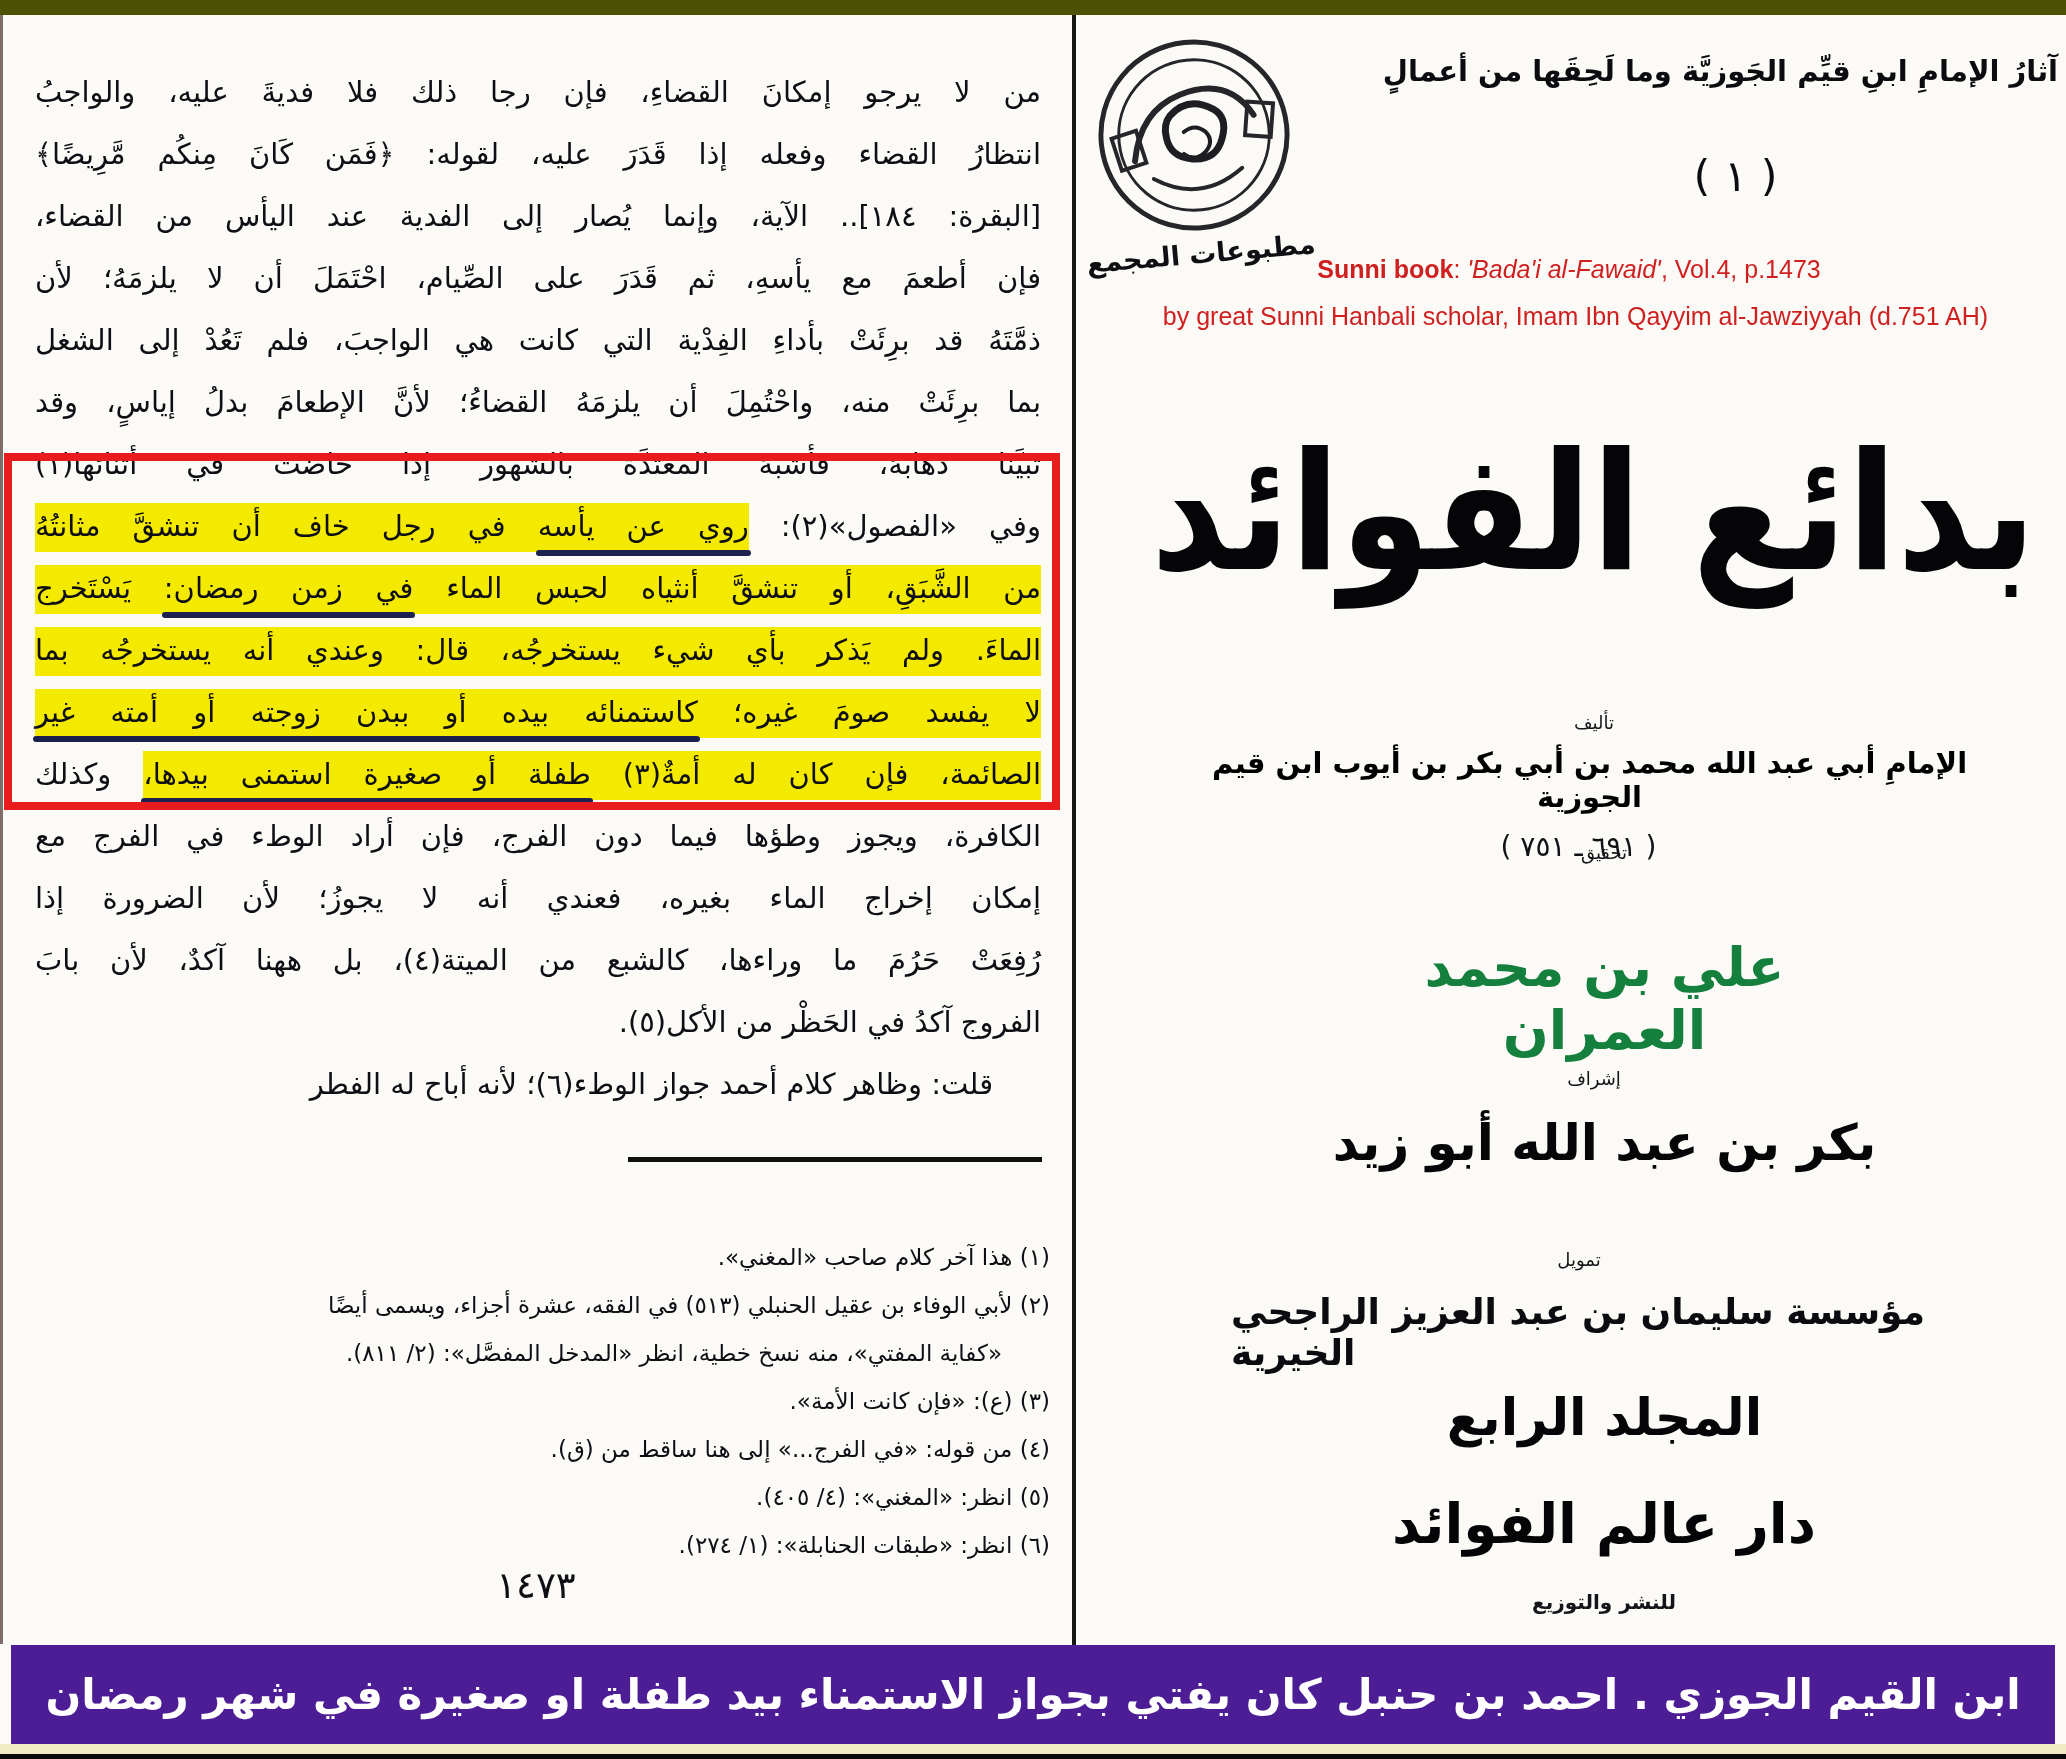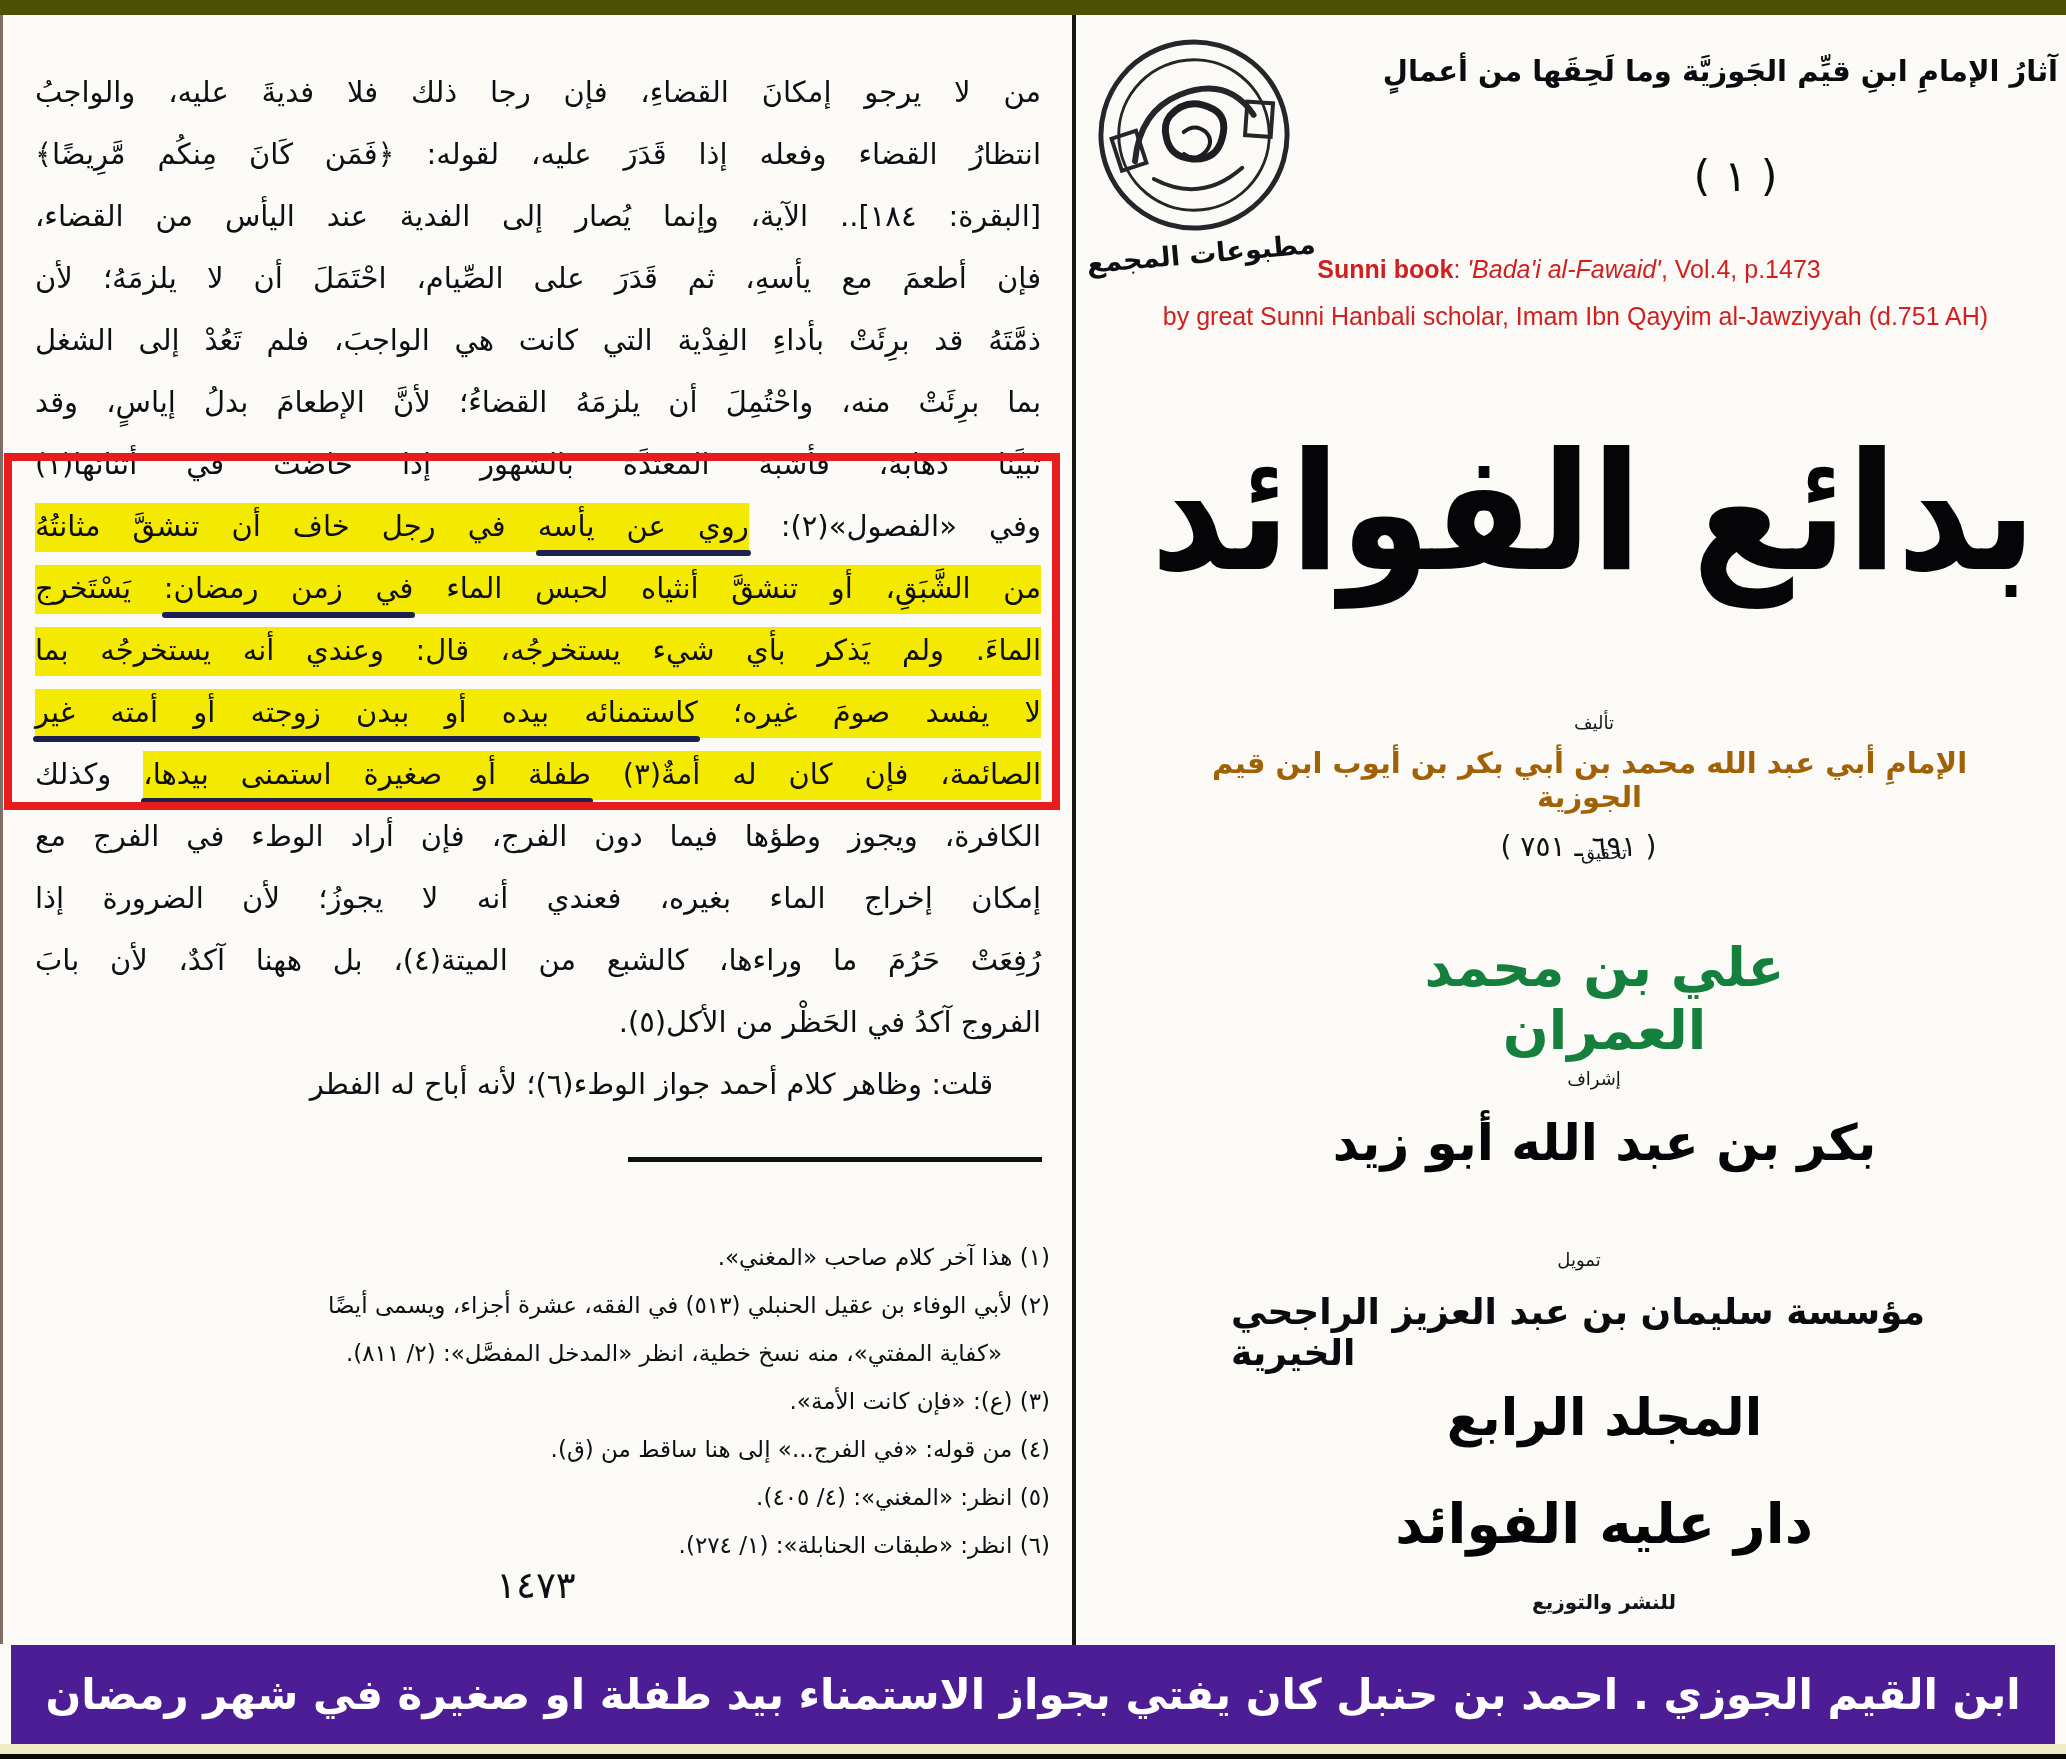--- a/index.html
+++ b/index.html
@@ -41,21 +41,21 @@
   #annotation-en-1{left:1251px;top:255px;width:636px;text-align:center;font-size:25px;}
   #annotation-en-1 .b{font-weight:bold;}
   #annotation-en-1 .i{font-style:italic;}
   #annotation-en-2{left:1087px;top:302px;width:977px;text-align:center;font-size:25px;}
   #book-title{left:1190px;top:328px;width:807px;height:368px;display:flex;align-items:center;
         justify-content:center;font-size:146px;font-weight:bold;transform:scaleY(1.12);
         color:#050508;white-space:nowrap;}
   .c-label{text-align:center;font-size:18px;color:#14141a;}
   #talif-label{left:1493px;top:712px;width:202px;}
   #author-name{left:1201px;top:746px;width:777px;text-align:center;font-size:29px;
-        font-weight:bold;color:#a16207;}
+        font-weight:bold;color:#000000;}
   #author-dates{left:1417px;top:830px;width:323px;text-align:center;font-size:28px;}
   #tahqiq-label{left:1503px;top:842px;width:202px;}
   #editor-name{left:1327px;top:936px;width:555px;text-align:center;font-size:54px;
         font-weight:bold;color:#15803d;}
   #ishraf-label{left:1493px;top:1068px;width:202px;}
   #supervisor-name{left:1312px;top:1114px;width:585px;text-align:center;font-size:50px;
         font-weight:bold;color:#060609;}
   #tamwil-label{left:1478px;top:1249px;width:202px;}
   #funder-name{left:1231px;top:1291px;width:736px;text-align:left;font-size:36px;
         font-weight:bold;color:#0b0b10;}
@@ -148,21 +148,21 @@
   <div class="abs rtl" id="editor-name">علي بن محمد العمران</div>
 
   <div class="abs rtl c-label" id="ishraf-label">إشراف</div>
   <div class="abs rtl" id="supervisor-name">بكر بن عبد الله أبو زيد</div>
 
   <div class="abs rtl c-label" id="tamwil-label">تمويل</div>
   <div class="abs rtl" id="funder-name">مؤسسة سليمان بن عبد العزيز الراجحي الخيرية</div>
 
   <div class="abs rtl" id="volume-label">المجلد الرابع</div>
 
-  <div class="abs rtl" id="publisher-logo">دار عليه الفوائد</div>
+  <div class="abs rtl" id="publisher-logo">دار عالم الفوائد</div>
   <div class="abs rtl" id="publisher-sub">للنشر والتوزيع</div>
 
   <div class="abs" id="caption-banner">
     <div id="caption-text">ابن القيم الجوزي . احمد بن حنبل كان يفتي بجواز الاستمناء بيد طفلة او صغيرة في شهر رمضان</div>
   </div>
   <div class="abs" id="cream-strip"></div>
   <div class="abs" id="bottom-strip"></div>
 
 </div>
 

